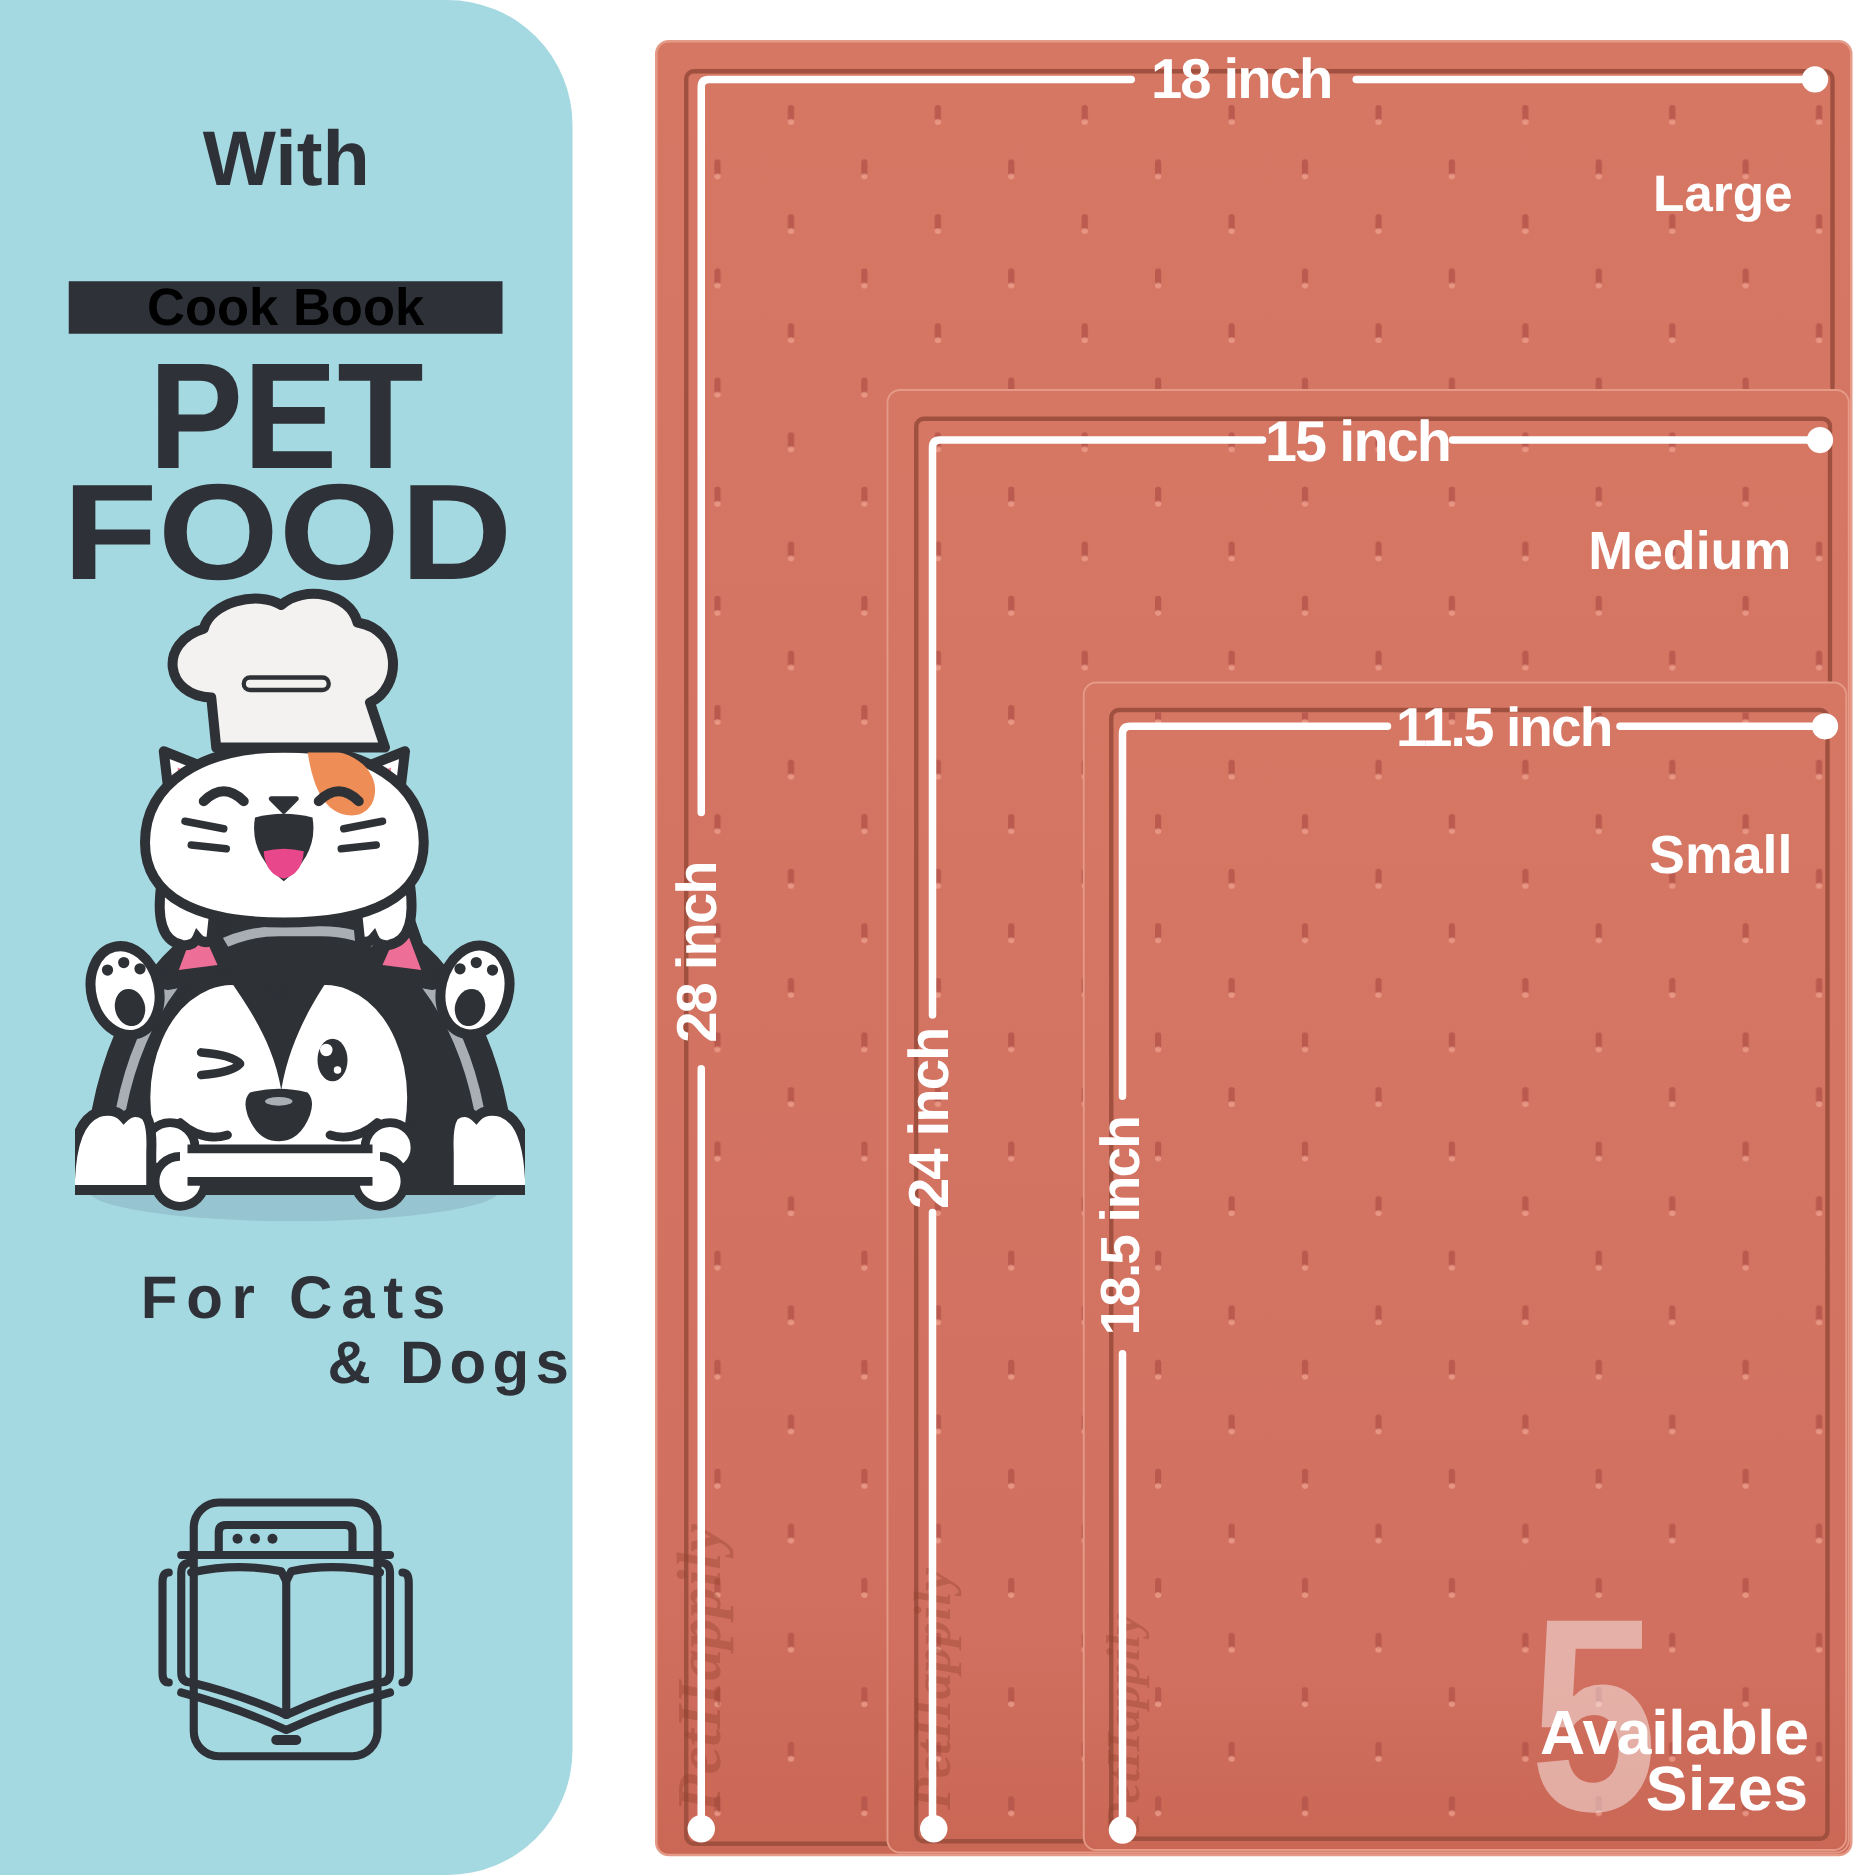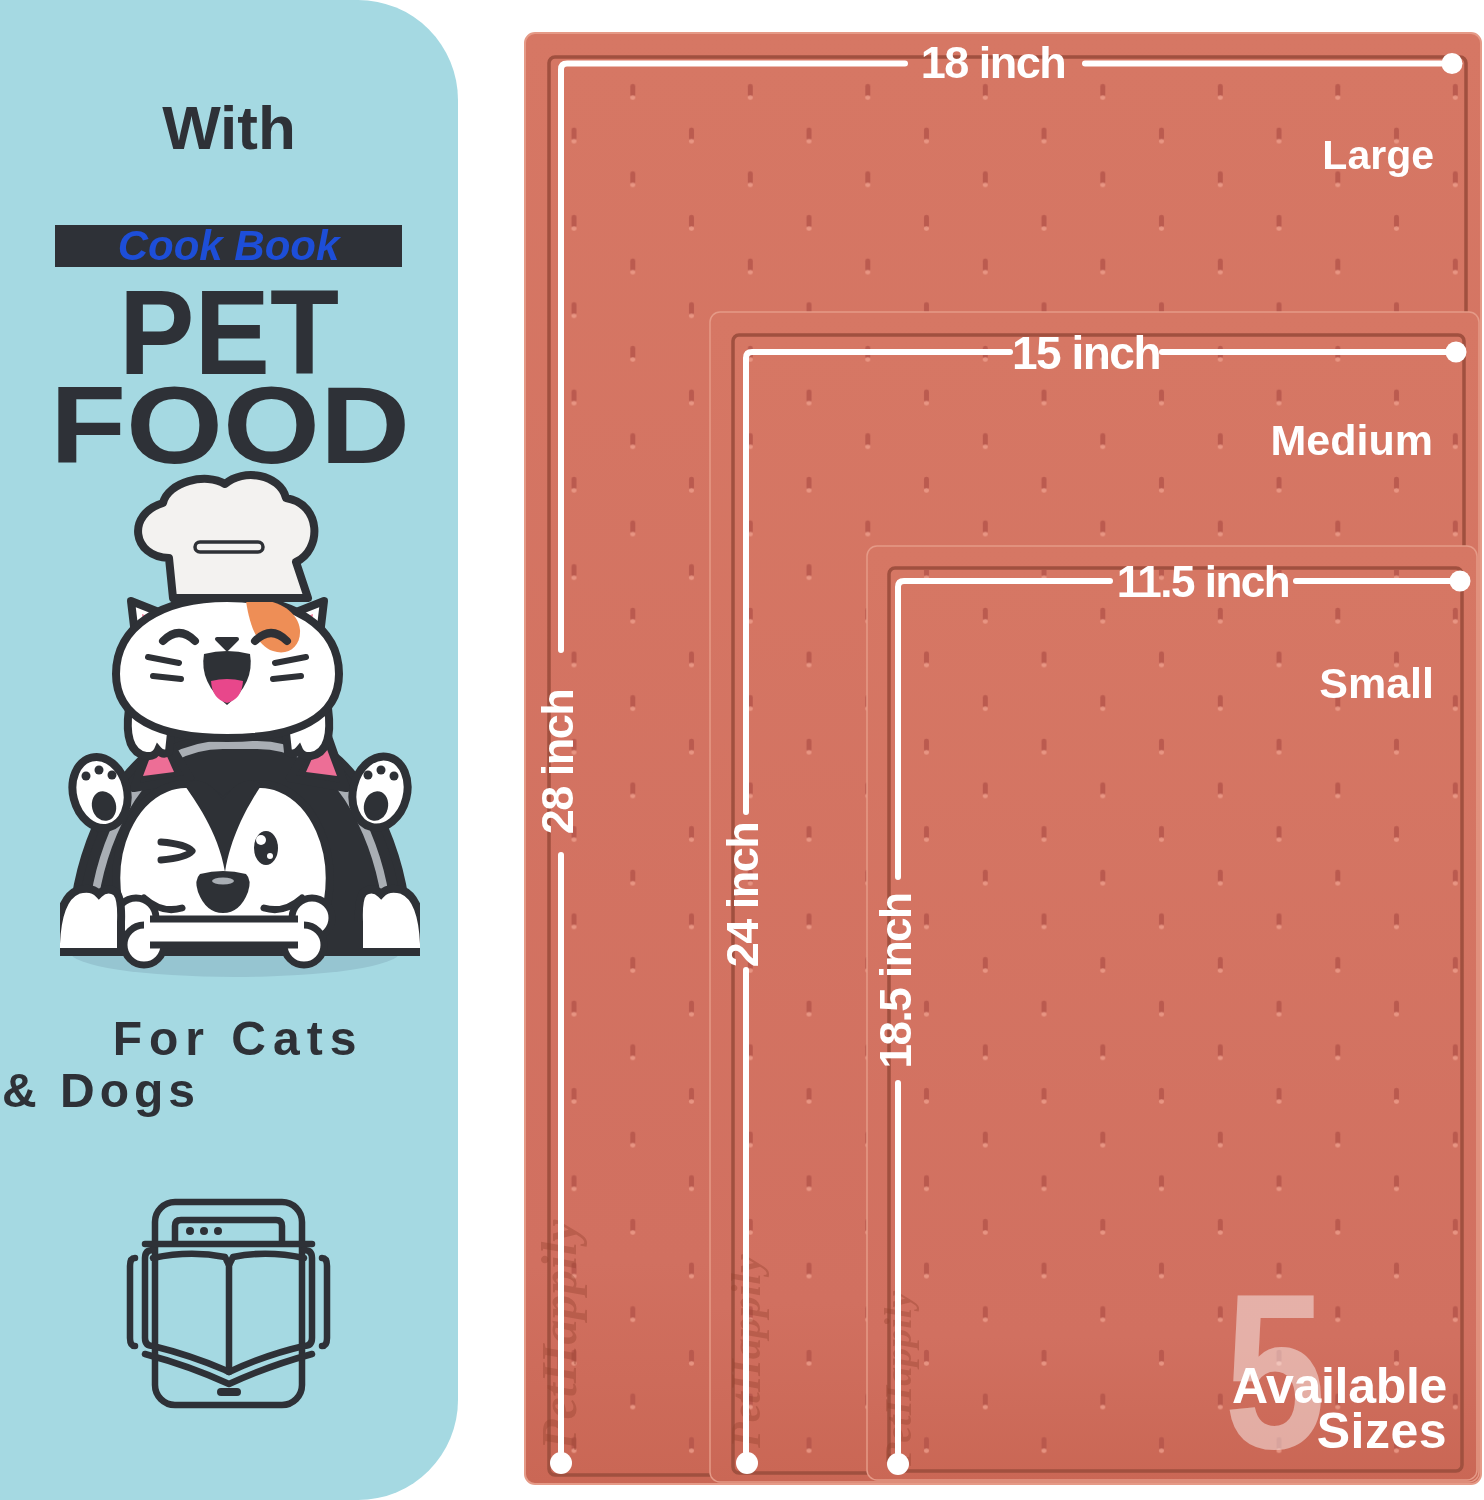--- a/index.html
+++ b/index.html
@@ -12,21 +12,21 @@
 <body>
 <div id="page">
 
   <div class="abs" style="left:0;top:0;width:458px;height:1500px;background:#a5d9e2;border-radius:0 100px 100px 0;"></div>
 
   <div class="abs dk" style="left:0;top:92px;width:458px;text-align:center;font-weight:bold;font-size:62px;letter-spacing:0px;">With</div>
 
 
   <div class="abs" style="left:55px;top:225px;width:347px;height:42px;background:#2e3137;"></div>
 
-  <div class="abs" style="left:55px;top:222px;width:347px;text-align:center;color:#1d4ed8;font-weight:bold;font-size:42px;font-style:italic;">Cook Book</div>
+  <div class="abs" style="left:55px;top:222px;width:347px;text-align:center;color:#000000;font-weight:bold;font-size:42px;">Cook Book</div>
 
   <svg class="abs" style="left:0;top:270px;" width="458" height="120">
     <text x="229" y="104" text-anchor="middle" font-family="Liberation Sans" font-weight="bold" font-size="121" fill="#2e3137" textLength="220" lengthAdjust="spacingAndGlyphs">PET</text>
   </svg>
 
   <svg class="abs" style="left:0;top:364px;" width="458" height="120">
     <text x="230" y="99" text-anchor="middle" font-family="Liberation Sans" font-weight="bold" font-size="109" fill="#2e3137" textLength="360" lengthAdjust="spacingAndGlyphs">FOOD</text>
   </svg>
 
   <svg class="abs" style="left:60px;top:470px;" width="360" height="512" viewBox="0 0 360 512">
@@ -117,21 +117,21 @@
     </g>
 
     <g>
       <path d="M113,128 L109,88 C72,87 66,44 103,33 C108,12 146,2 165,14 C183,-2 220,4 226,28 C262,34 262,80 236,92 L248,128 Z" fill="#f3f2f0" stroke="#2e3136" stroke-width="8" stroke-linejoin="round"></path>
       <rect x="135" y="72" width="68" height="10" rx="5" fill="#f3f2f0" stroke="#2e3136" stroke-width="3.5"></rect>
     </g>
   </svg>
 
   <div class="abs dk" style="left:9px;top:1011px;width:458px;text-align:center;font-weight:bold;font-size:48px;letter-spacing:7px;">For Cats</div>
 
-  <div class="abs dk" style="left:2px;top:1063px;width:458px;text-align:left;font-weight:bold;font-size:48px;letter-spacing:5px;">&amp; Dogs</div>
+  <div class="abs dk" style="left:2px;top:1063px;width:458px;text-align:right;font-weight:bold;font-size:48px;letter-spacing:5px;">&amp; Dogs</div>
 
   <svg class="abs" style="left:120px;top:1180px;" width="240" height="260" viewBox="0 0 240 260">
     <g fill="none" stroke="#2e3137" stroke-width="6.5" stroke-linecap="round" stroke-linejoin="round">
 
       <rect x="35" y="22" width="147" height="203" rx="20"></rect>
 
       <path d="M55,63 L55,46 Q55,40 61,40 L156,40 Q162,40 162,46 L162,63"></path>
 
       <path d="M25,64 L192,64"></path>
 

